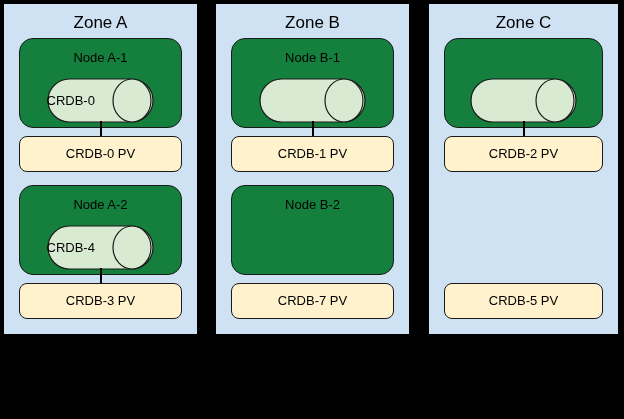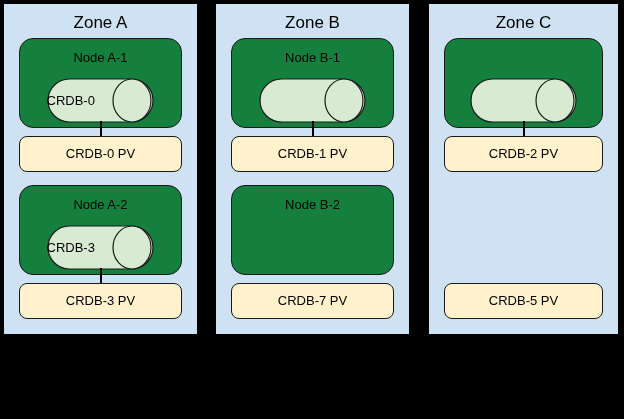--- a/index.html
+++ b/index.html
@@ -124,21 +124,21 @@
       <span>CRDB-0 PV</span>
     </div>
 
     <div class="node node-2">
       <div class="node-label">Node A-2</div>
       <div class="cylinder">
         <svg width="107" height="45" viewBox="0 0 107 45">
           <rect x="1" y="1" width="105" height="43" rx="21.5" ry="21.5" fill="#d9ead3" stroke="#1a1a1a" stroke-width="1.2"></rect>
           <ellipse cx="85" cy="22.5" rx="19" ry="21.5" fill="#d9ead3" stroke="#1a1a1a" stroke-width="1.2"></ellipse>
         </svg>
-        <span class="cyl-label">CRDB-3</span>
+        <span class="cyl-label">CRDB-4</span>
       </div>
     </div>
     <div class="connector conn-2"></div>
     <div class="pv pv-2">
       <span>CRDB-3 PV</span>
     </div>
   </div>
 
   <div class="zone zone-b">
     <div class="zone-label">Zone B</div>

